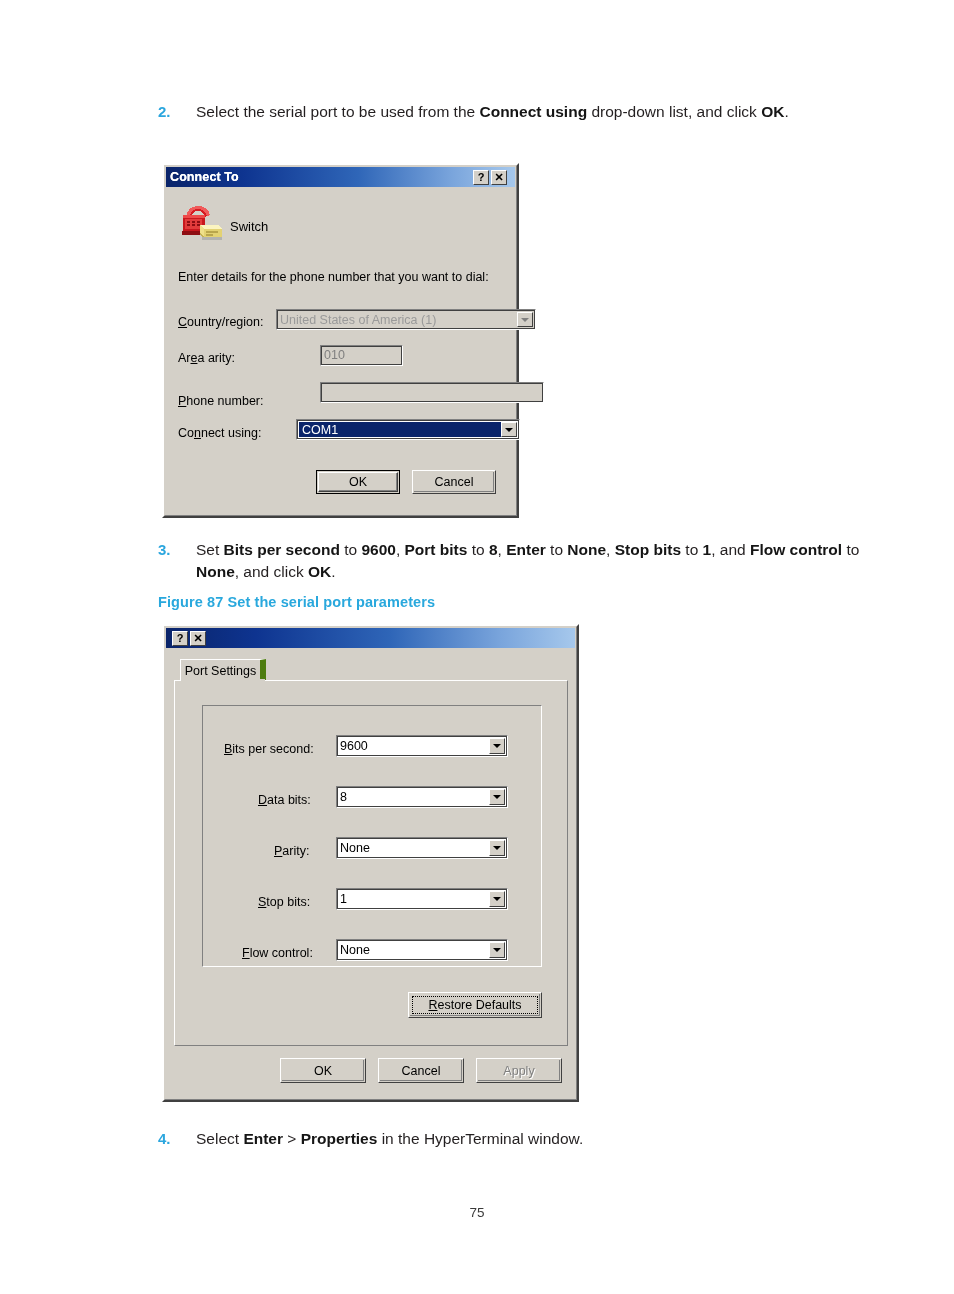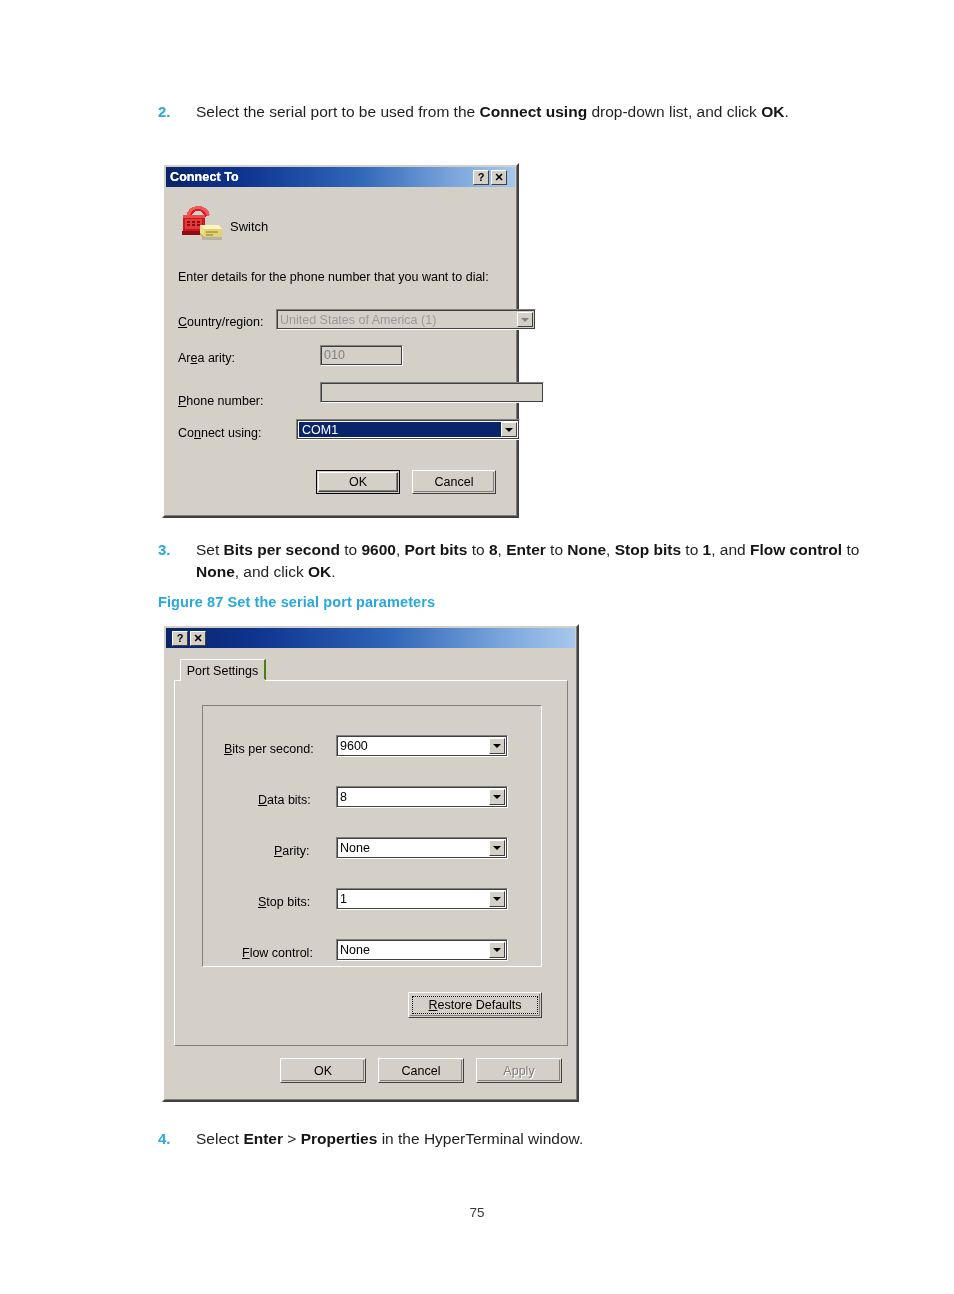--- a/index.html
+++ b/index.html
@@ -265,21 +265,21 @@
     border-bottom: 1px solid #808080;
   }
 
   
   .tab {
     position: absolute;
     box-sizing: border-box;
     background: #d4d0c8;
     border-top: 1px solid #ffffff;
     border-left: 1px solid #ffffff;
-    border-right: 2px solid #4d7c0f;
+    border-right: 6px solid #4d7c0f;
     display: flex;
     align-items: center;
     justify-content: center;
     font-size: 12.5px;
   }
 
   
   .phone-icon { position: absolute; }
 </style>
 </head>

